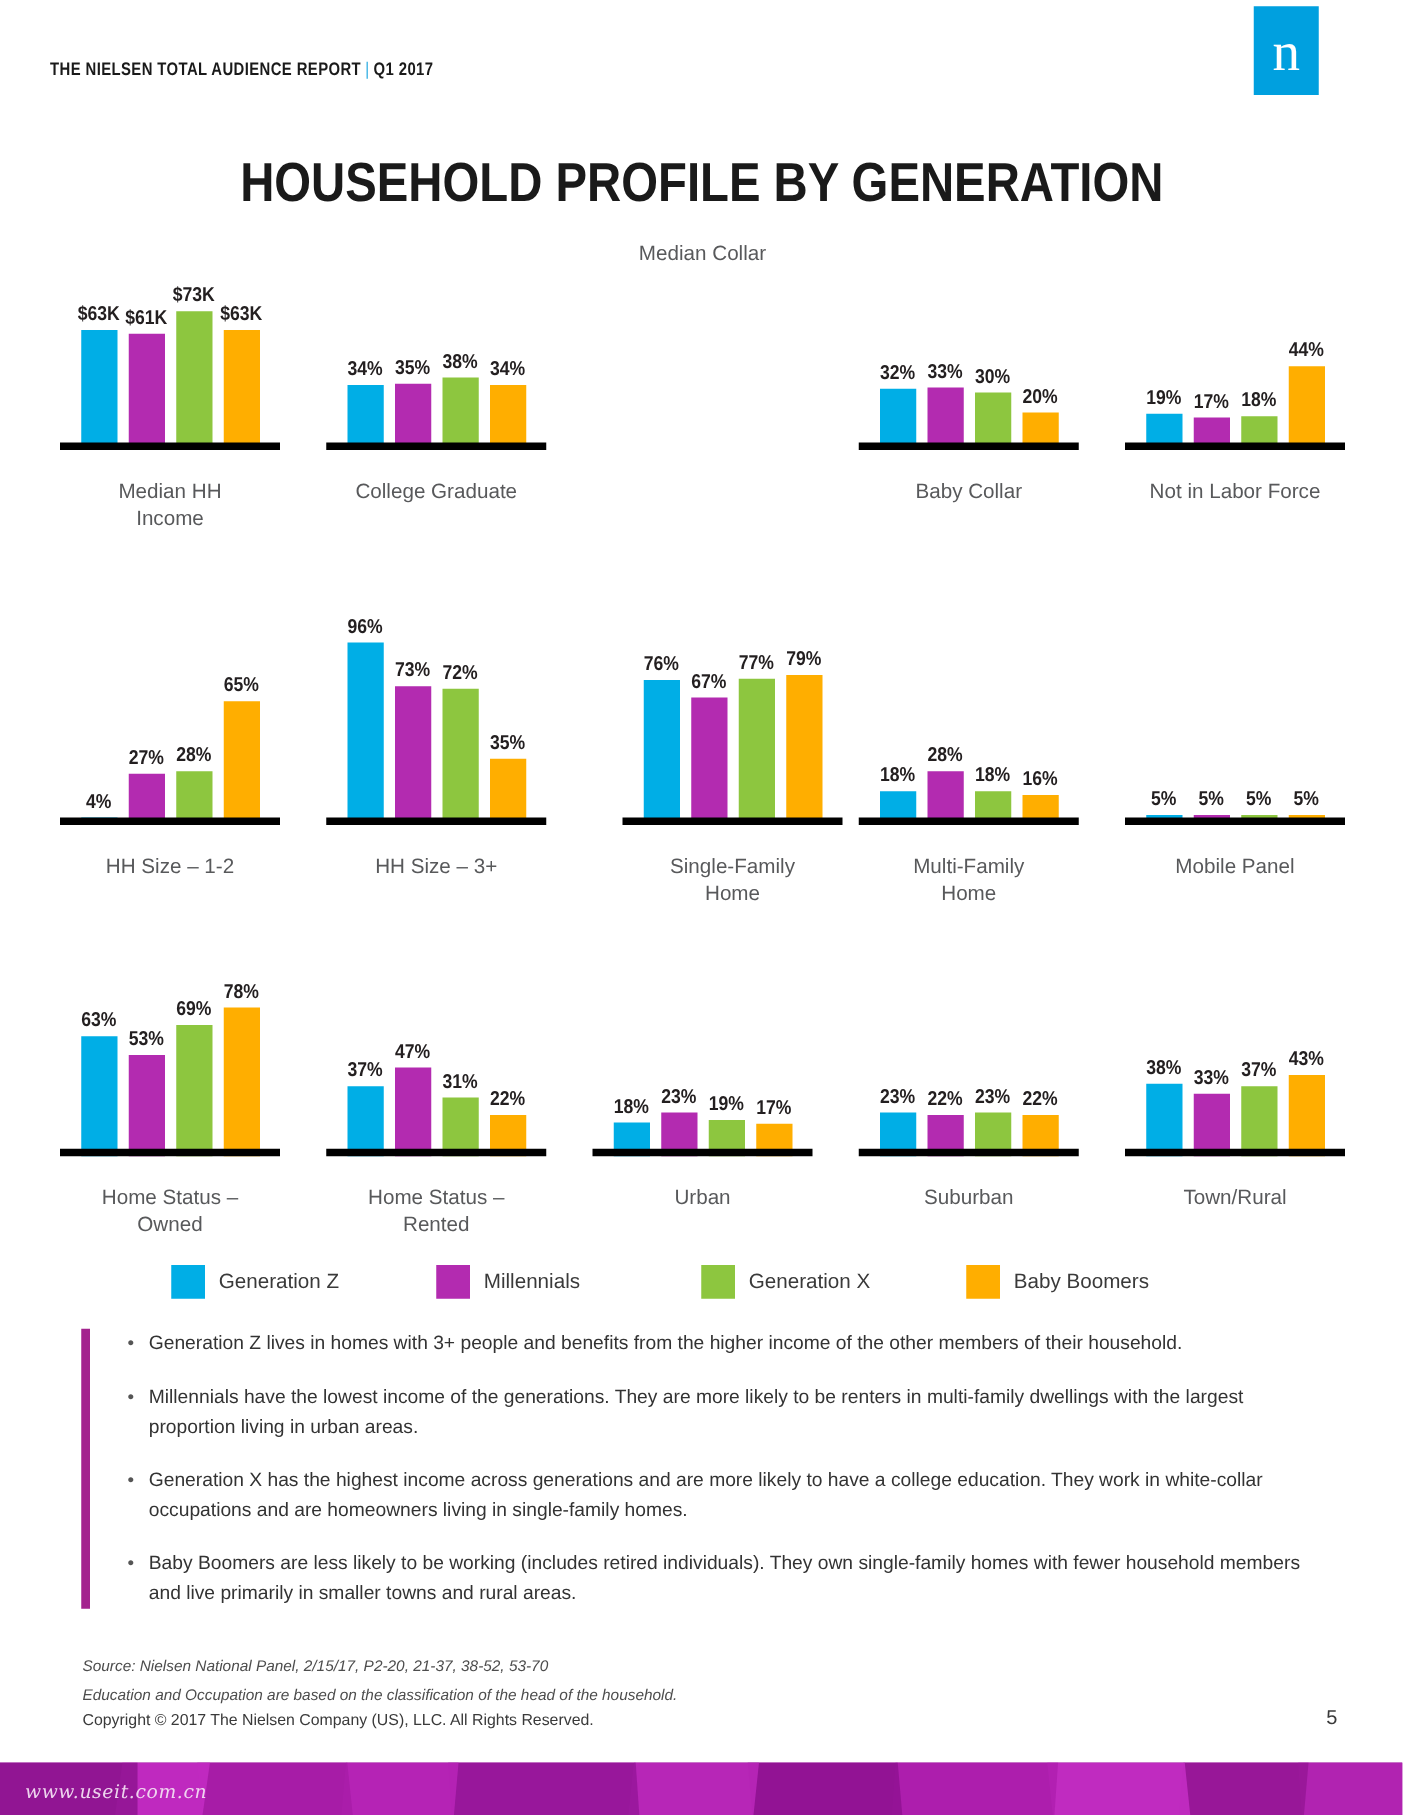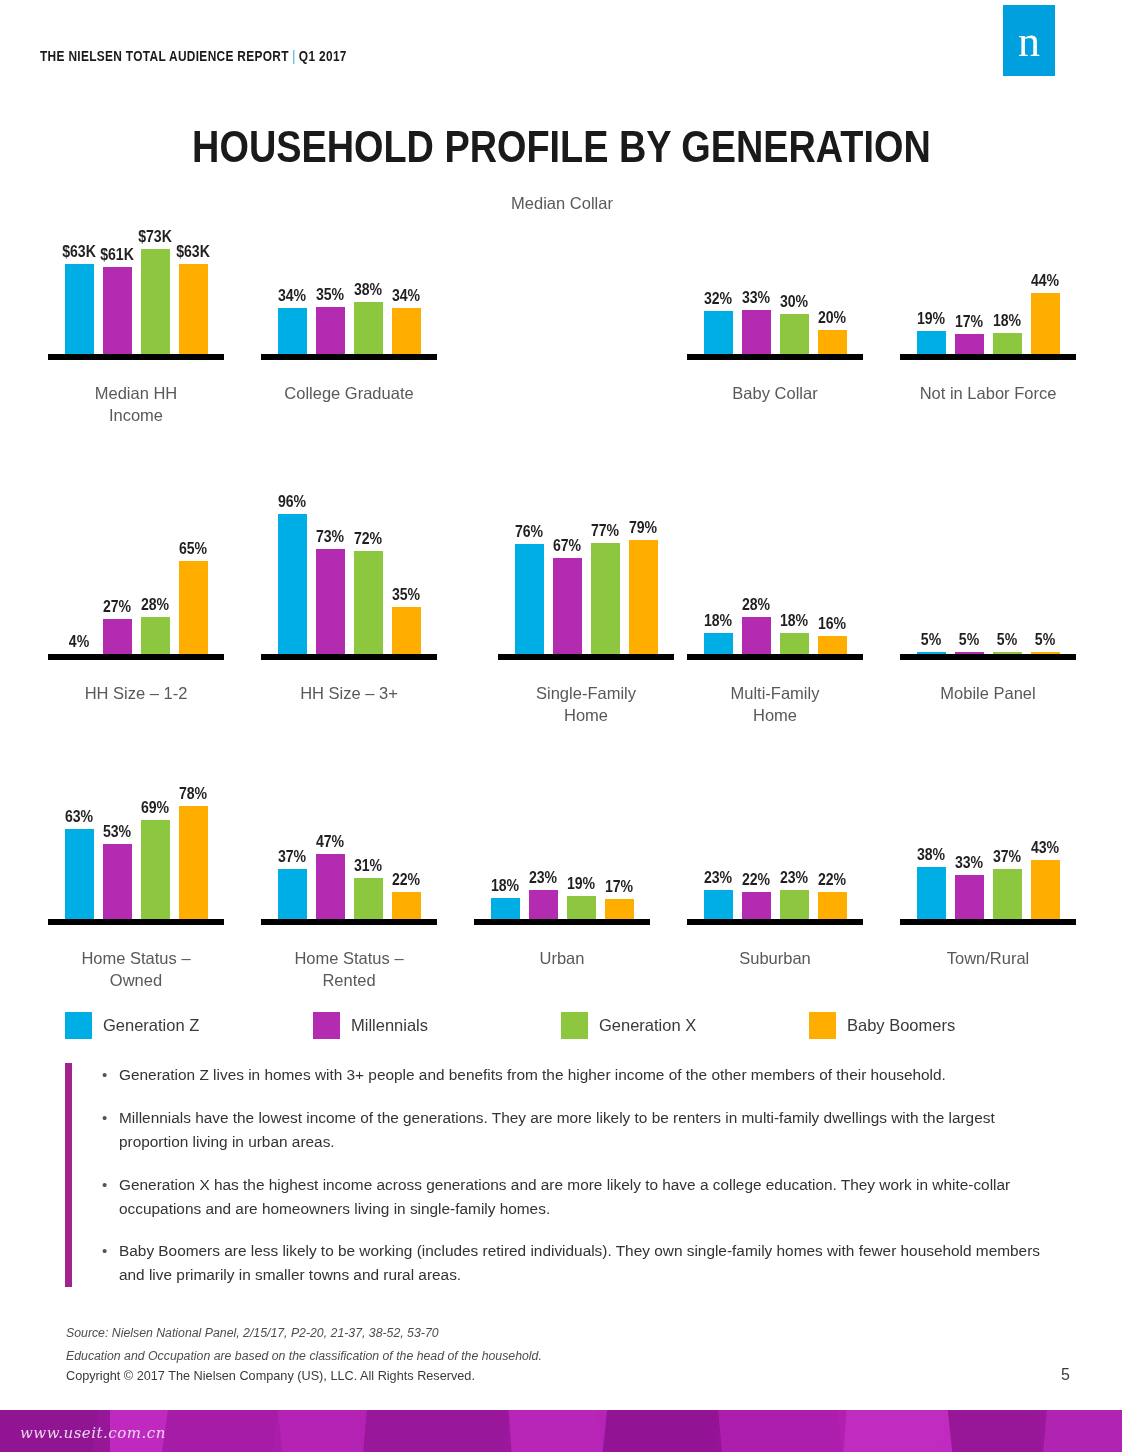--- a/index.html
+++ b/index.html
@@ -66,21 +66,21 @@
     margin-top:22px; text-align:center;
     font-size:16.5px; color:#58595b; line-height:1.35;
     font-family:"Liberation Sans", sans-serif;
   }
 
   
   #legend {
     position:absolute; left:0; top:1012px; width:1122px;
     display:flex; justify-content:center; gap:0px;
   }
-  .legend-item { display:flex; align-items:center; width:248px; }
+  .legend-item { display:flex; align-items:center; width:212px; }
   .legend-swatch { width:27px; height:27px; margin-right:11px; }
   .legend-label { font-size:16.5px; color:#3a3a3a; white-space:nowrap; }
 
   
   #bullets {
     position:absolute; left:65px; top:1063px; width:1000px;
     border-left:7px solid #A3238E; padding-left:30px;
     box-sizing:border-box;
   }
   .bullet { display:flex; margin-bottom:19px; }

